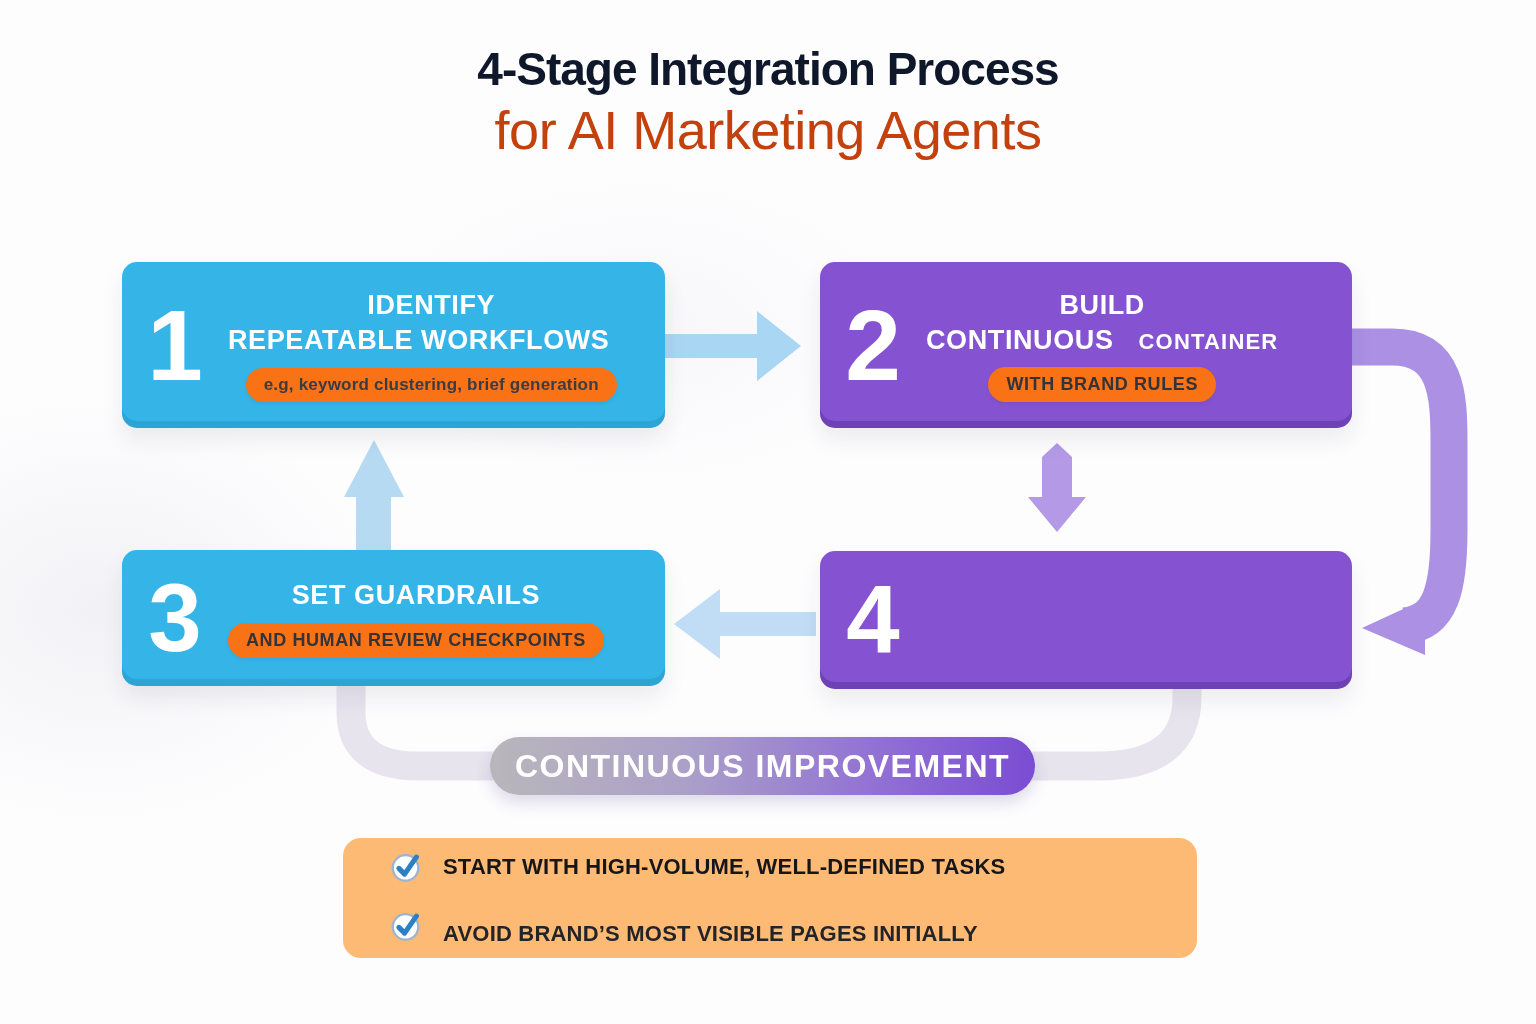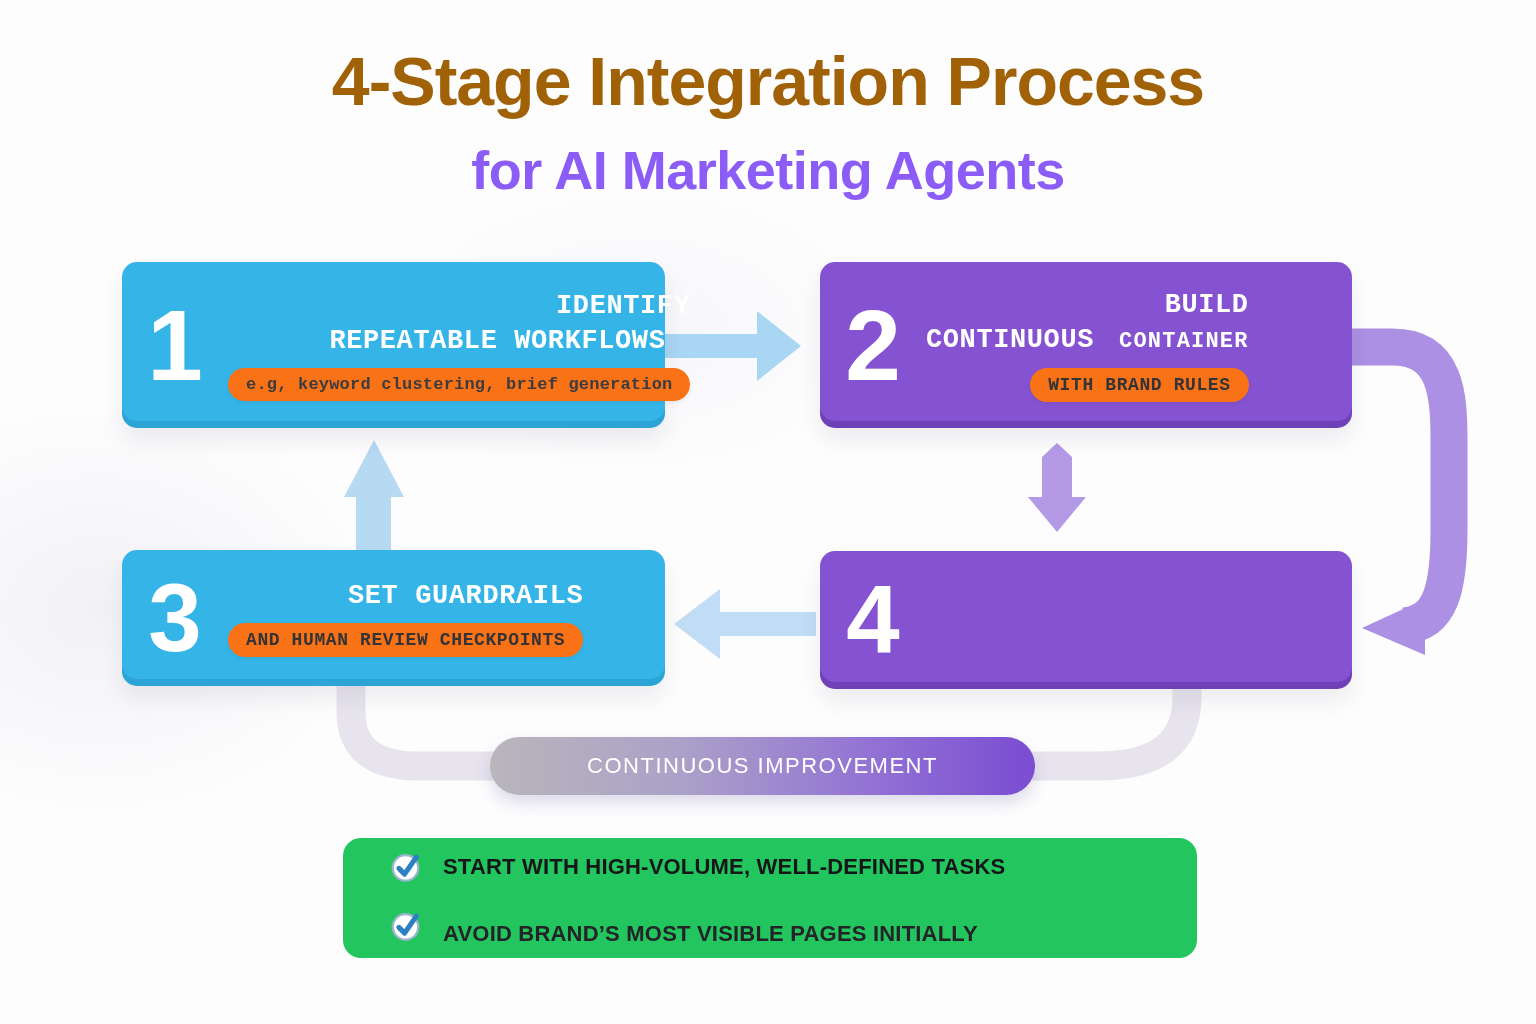--- a/index.html
+++ b/index.html
@@ -8,54 +8,54 @@
   .canvas { position:relative; width:1536px; height:1024px; background:#fdfdfe; overflow:hidden; }
 
   
   .bg-blob1 { position:absolute; left:-180px; top:400px; width:560px; height:420px;
     background:radial-gradient(closest-side,#f2f1f5,rgba(242,241,245,0)); border-radius:50%; z-index:0; }
   .bg-blob2 { position:absolute; left:380px; top:180px; width:520px; height:300px;
     background:radial-gradient(closest-side,#f7f7fa,rgba(247,247,250,0)); border-radius:50%; z-index:0; }
 
   
   .header { position:absolute; left:0; top:44px; width:1536px; text-align:center; z-index:2; }
-  .title { font-size:68px; font-weight:800; color:#a16207; letter-spacing:-1px; line-height:1.1; }
-  .subtitle { font-size:54px; font-weight:700; color:#8b5cf6; letter-spacing:-0.5px; line-height:1.15; margin-top:20px; }
+  .title { font-size:46px; font-weight:800; color:#0f172a; letter-spacing:-1px; line-height:1.1; }
+  .subtitle { font-size:54px; font-weight:400; color:#c2410c; letter-spacing:-0.5px; line-height:1.15; margin-top:4px; }
 
   
   .connectors { position:absolute; left:0; top:0; width:1536px; height:1024px; z-index:1; }
 
   
   .stage { position:absolute; display:flex; align-items:center; border-radius:15px; z-index:2;
     box-shadow:0 12px 22px rgba(40,40,70,0.08); }
   .stage-cyan { background:#35b4e8; box-shadow:0 12px 22px rgba(40,40,70,0.08), inset 0 -6px 0 rgba(18,199,148,0.0), inset 0 -7px 0 rgba(23,125,170,0.28); }
   .stage-purple { background:#8553d1; box-shadow:0 12px 22px rgba(40,40,70,0.08), inset 0 -7px 0 rgba(60,28,120,0.30); }
   .stage1 { left:122px; top:262px; width:543px; height:166px; }
   .stage2 { left:820px; top:262px; width:532px; height:166px; }
   .stage3 { left:122px; top:550px; width:543px; height:136px; }
   .stage4 { left:820px; top:551px; width:532px; height:138px; }
   .num { width:106px; text-align:center; font-size:100px; font-weight:800; color:#ffffff; line-height:1; flex:0 0 auto; }
   .stage3 .num, .stage4 .num { font-size:96px; }
-  .stage-content { display:flex; flex-direction:column; align-items:flex-end; justify-content:center;font-family:Liberation Mono, monospace; }
+  .stage-content { display:flex; flex-direction:column; align-items:center; justify-content:center; }
   .h-line { font-size:27px; font-weight:800; color:#ffffff; letter-spacing:0.6px; line-height:1.28; }
   .h-suffix { font-size:22px; font-weight:800; letter-spacing:1.2px; margin-left:25px; }
   .pill { margin-top:10px; background:#f97316; border-radius:19px; padding:7px 18px;
     font-size:17px; font-weight:700; color:#3b3b40; letter-spacing:0.2px; white-space:nowrap;
     box-shadow:0 2px 4px rgba(0,0,0,0.06); }
   .pill-caps { font-size:18px; letter-spacing:0.6px; color:#333338; }
 
   
   .banner { position:absolute; left:490px; top:737px; width:545px; height:58px; border-radius:29px; z-index:3;
     background:linear-gradient(90deg,#b9b6bb 0%,#aba1c8 35%,#9272d4 70%,#7a4cd2 100%);
     display:flex; align-items:center; justify-content:center;
     box-shadow:0 8px 16px rgba(80,60,140,0.18); }
-  .banner-label { font-size:22px; font-weight:400; color:#ffffff; letter-spacing:1.5px; }
+  .banner-label { font-size:32px; font-weight:700; color:#ffffff; letter-spacing:1.5px; }
 
   
-  .check-card { position:absolute; left:343px; top:838px; width:854px; height:120px; background:#22c55e;
+  .check-card { position:absolute; left:343px; top:838px; width:854px; height:120px; background:#fdba74;
     border-radius:18px; z-index:2; display:flex; flex-direction:column; justify-content:center; gap:21px; padding-left:46px; }
   .check-row { display:flex; align-items:center; gap:20px; }
   .check-icon { width:34px; height:34px; flex:0 0 auto; }
   .check-label-1 { font-size:22px; font-weight:800; color:#161619; letter-spacing:0.2px; }
   .check-label-2 { font-size:22px; font-weight:600; color:#242428; letter-spacing:0.2px;margin-top:16px; }
 </style>
 </head>
 <body>
 
 <div class="canvas">

